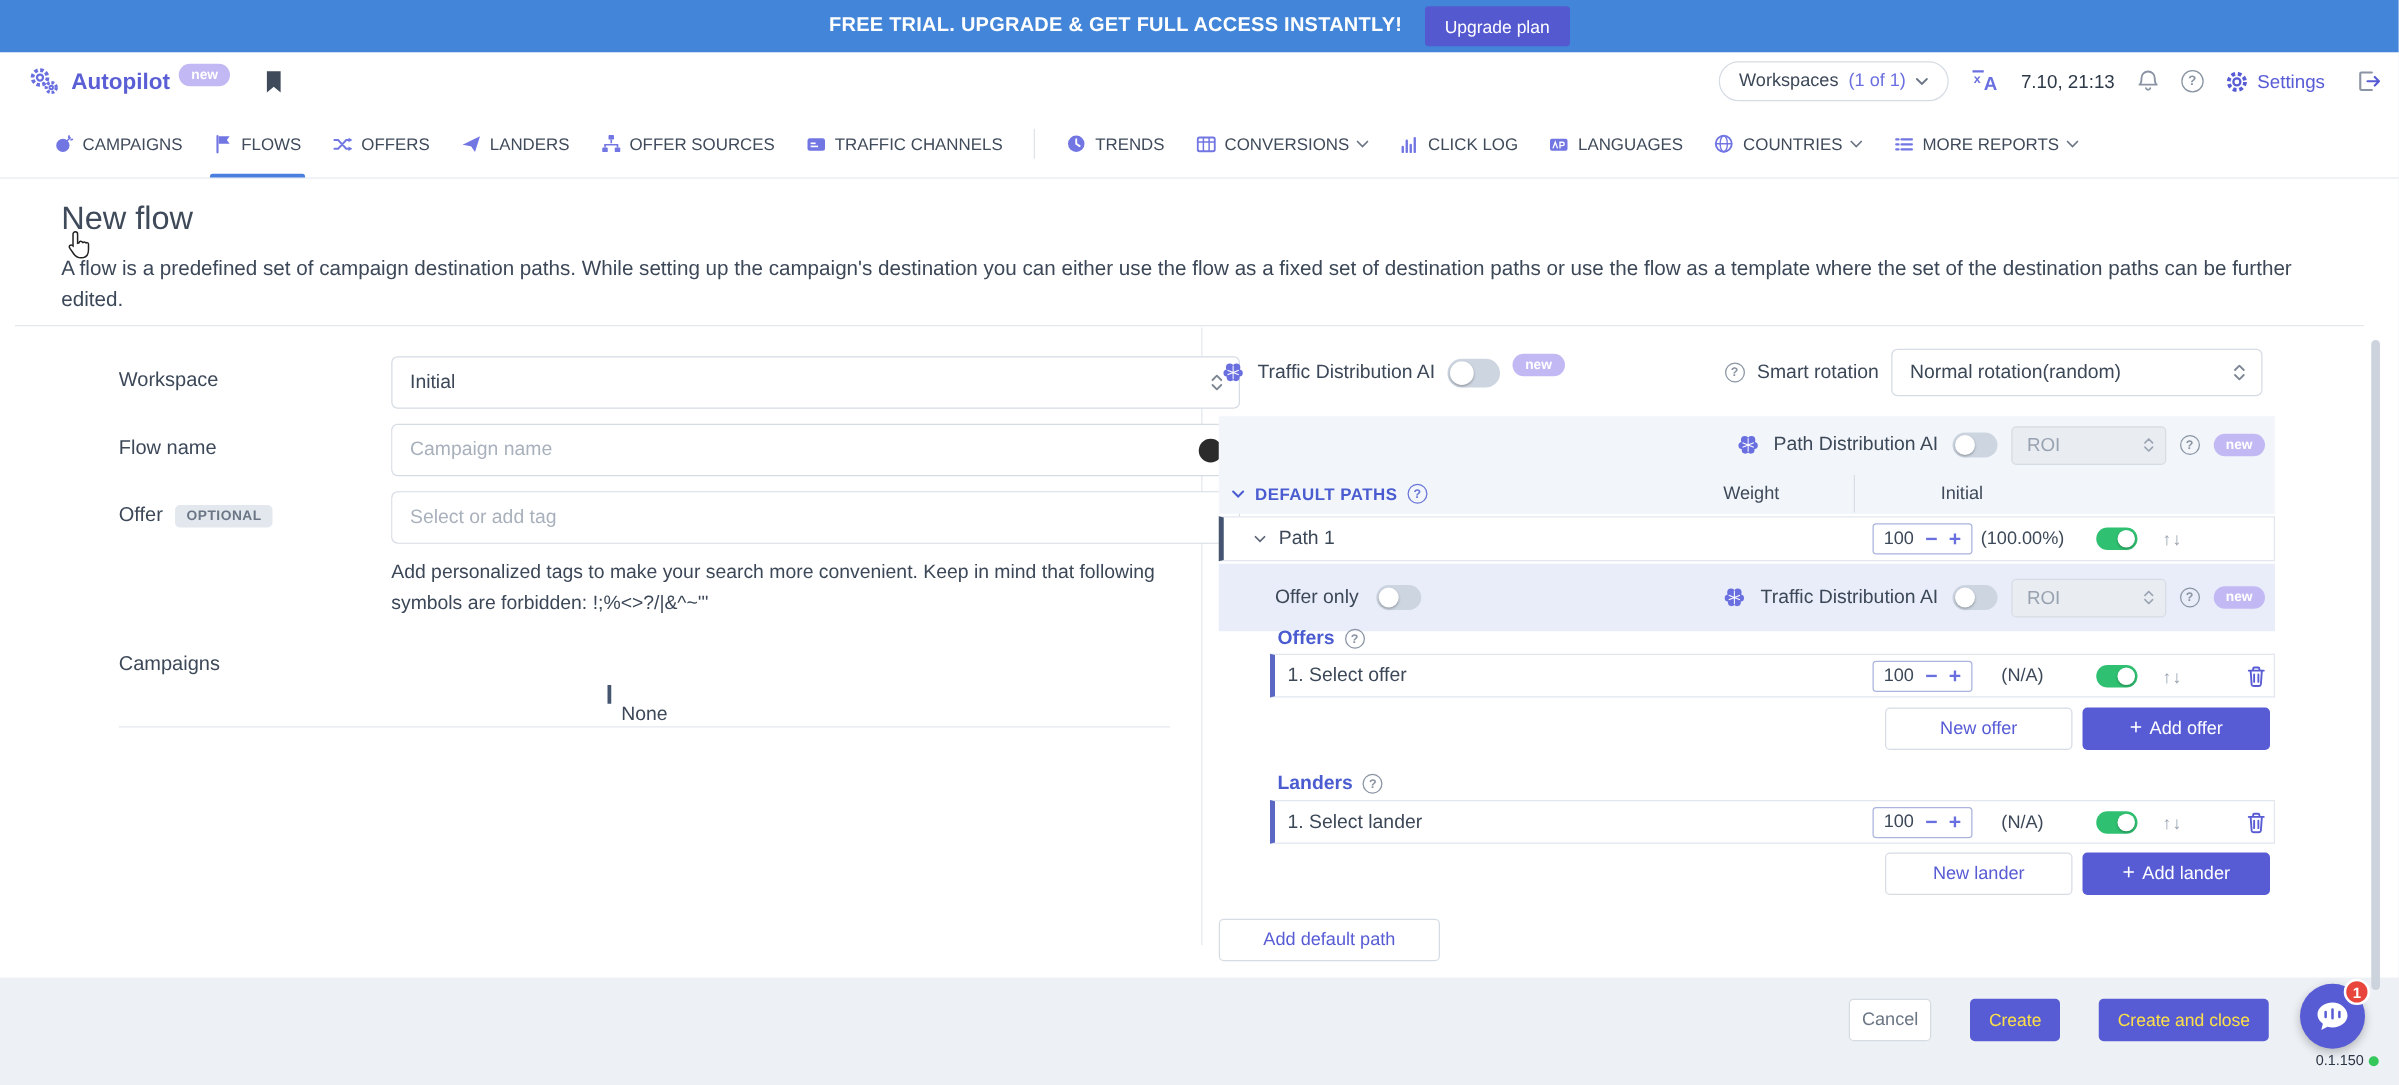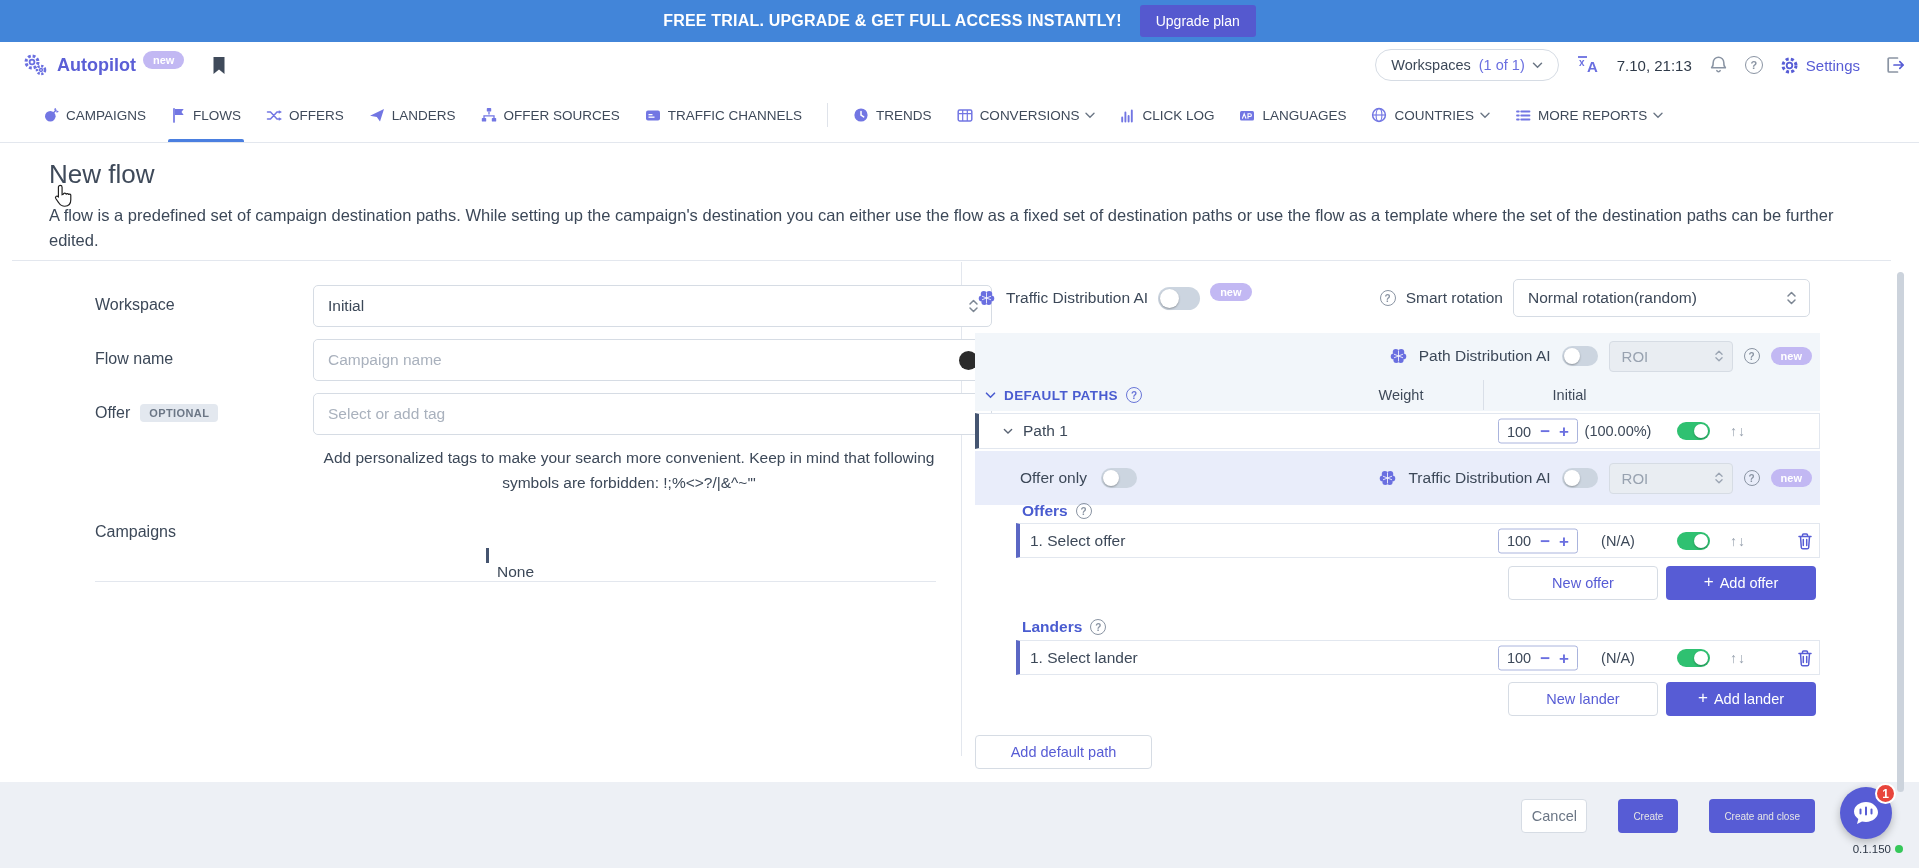--- a/index.html
+++ b/index.html
@@ -56,21 +56,21 @@
                   border:1px solid #d6dce4; border-radius:5px; }
   .sel { display:flex; align-items:center; justify-content:space-between; padding:0 12px 0 14px;
          font-size:15.5px; cursor:pointer; }
   .inpbox input { width:100%; height:100%; border:none; outline:none; border-radius:5px;
                   font-size:15.5px; padding:0 14px; font-family:"Liberation Sans",sans-serif; color:#3c4858; }
   .inpbox input::placeholder { color:#a9b1bd; }
   .flow-dot { position:absolute; right:13px; top:11px; width:19px; height:19px; border-radius:50%;
               background:#2b2b2b; cursor:pointer; }
   .opt-badge { background:#e3e8ef; color:#6b7685; font-size:11px; font-weight:bold; padding:3px 9px;
                border-radius:4px; margin-left:10px; letter-spacing:.4px; }
-  .tags-help { position:absolute; left:313px; top:302px; width:632px; font-size:15.5px; line-height:25px; color:#3c4858;text-align:center; }
+  .tags-help { position:absolute; left:313px; top:302px; width:632px; font-size:15.5px; line-height:25px; color:#3c4858; }
   .campaigns-none { position:absolute; left:95px; top:405px; width:841px; height:34px;
                     border-bottom:1px solid #e3e7ee; display:flex; align-items:center;flex-direction:column; }
   .camp-bar { width:3px; height:26px; background:#45546f; margin-right:57px; }
 
   
   .rpanel { position:absolute; left:975px; top:135px; width:845px; height:495px; }
   .row-ai { position:absolute; left:0; top:0; right:0; height:40px; display:flex; align-items:center;
             justify-content:space-between; padding:0 10px 0 2px; }
   .grp { display:flex; align-items:center; gap:10px; }
   .lbl { font-size:15.5px; color:#3c4858; white-space:nowrap; }
@@ -128,21 +128,21 @@
                  height:34px; width:150px; cursor:pointer; font-family:inherit;
                  display:inline-flex; align-items:center; justify-content:center; gap:6px; }
   .btn-primary .plus { font-size:17px; margin-top:-2px; }
   .add-path-btn { position:absolute; left:0; top:457px; width:177px; }
 
   
   .page-footer { height:86px; background:#edf0f5; display:flex; justify-content:flex-end;
                  padding:17px 104px 0 0; gap:31px; align-items:flex-start; }
   .ft-cancel { background:#fff; border:1px solid #d6dce4; border-radius:4px; color:#6b7685;
                font-size:14.5px; height:34px; width:66px; cursor:pointer; font-family:inherit; }
-  .ft-primary { background:#575cd5; border:none; border-radius:4px; color:#e5e5e5; font-size:10px;
+  .ft-primary { background:#575cd5; border:none; border-radius:4px; color:#fde047; font-size:14px;
                 height:34px; padding:0 15px; cursor:pointer; font-family:inherit; }
 
   .chat-fab { position:absolute; left:1840px; top:787px; width:52px; height:52px; border-radius:50%;
               background:#575cd5; display:flex; align-items:center; justify-content:center;
               box-shadow:0 3px 8px rgba(0,0,0,.25); cursor:pointer; }
   .chat-badge { position:absolute; right:-4px; top:-4px; background:#e8453c; color:#fff; font-size:12px;
                 font-weight:bold; width:21px; height:21px; border-radius:50%; border:2px solid #fff;
                 display:flex; align-items:center; justify-content:center; }
   .version { position:absolute; right:16px; top:843px; font-size:11.5px; color:#2c3645;
              display:flex; align-items:center; gap:4px; }

